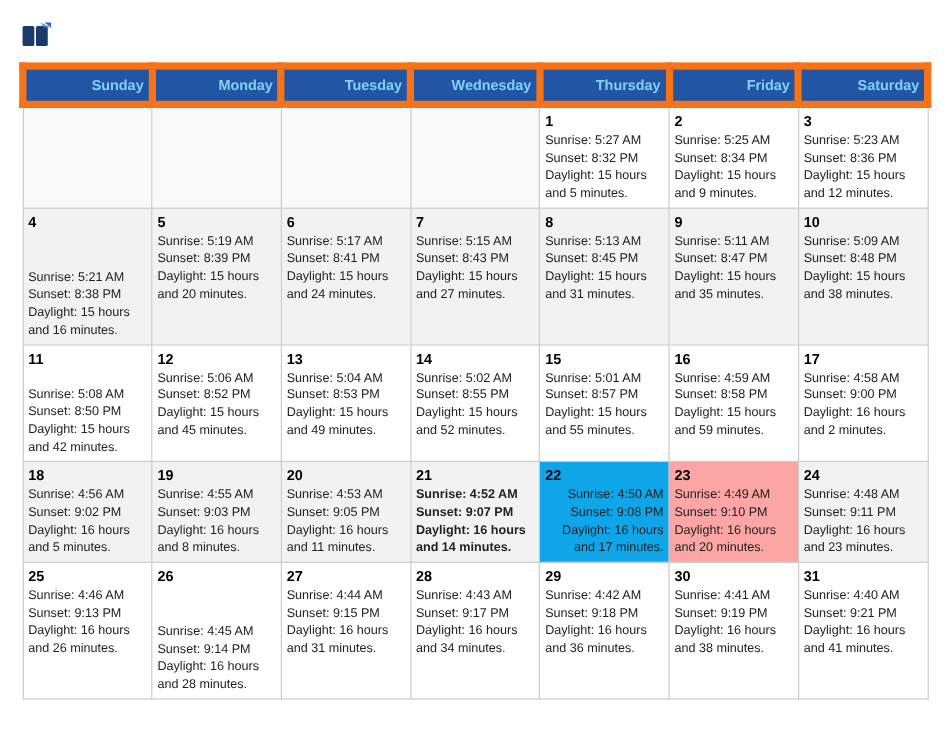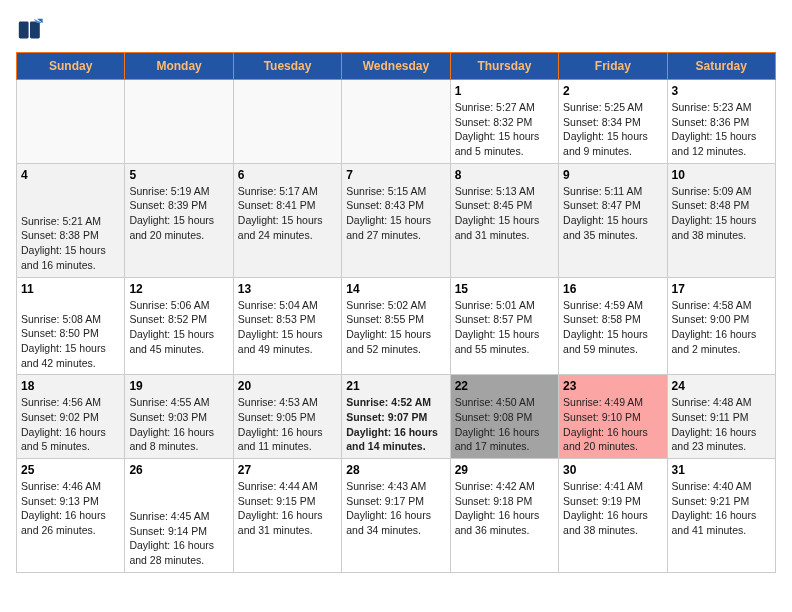--- a/index.html
+++ b/index.html
@@ -43,25 +43,25 @@
       font-size: 16px;
       color: #444;
     }
     .calendar {
       width: 100%;
       border-collapse: collapse;
       font-size: 11px;
     }
     .calendar th {
       background: #2255a4;
-      color: #fdba74;
+      color: #7dd3fc;
       padding: 6px 4px;
-      text-align: center;
+      text-align: right;
       font-size: 12px;
-      border: 1px solid #f97316;
+      border: 6px solid #f97316;
     }
     .calendar td {
       border: 1px solid #ccc;
       vertical-align: top;
       padding: 4px;
       width: calc(100% / 7);
       min-height: 80px;
       background: #fff;
     }
     .calendar tr:nth-child(even) td {
@@ -271,23 +271,23 @@
 Daylight: 16 hours
 and 11 minutes.</div>
         </td>
         <td style="background: rgb(242, 242, 242);">
           <span class="day-num">21</span>
           <div class="day-info" style="white-space: pre-line; font-weight: bold;">Sunrise: 4:52 AM
 Sunset: 9:07 PM
 Daylight: 16 hours
 and 14 minutes.</div>
         </td>
-        <td style="background: #a3a3a3;">
+        <td style="background: #0ea5e9;">
           <span class="day-num">22</span>
-          <div class="day-info" style="white-space: pre-line;">Sunrise: 4:50 AM
+          <div class="day-info" style="white-space: pre-line; text-align: right;">Sunrise: 4:50 AM
 Sunset: 9:08 PM
 Daylight: 16 hours
 and 17 minutes.</div>
         </td>
         <td style="background: #fca5a5;">
           <span class="day-num">23</span>
           <div class="day-info" style="white-space: pre-line;">Sunrise: 4:49 AM
 Sunset: 9:10 PM
 Daylight: 16 hours
 and 20 minutes.</div>

